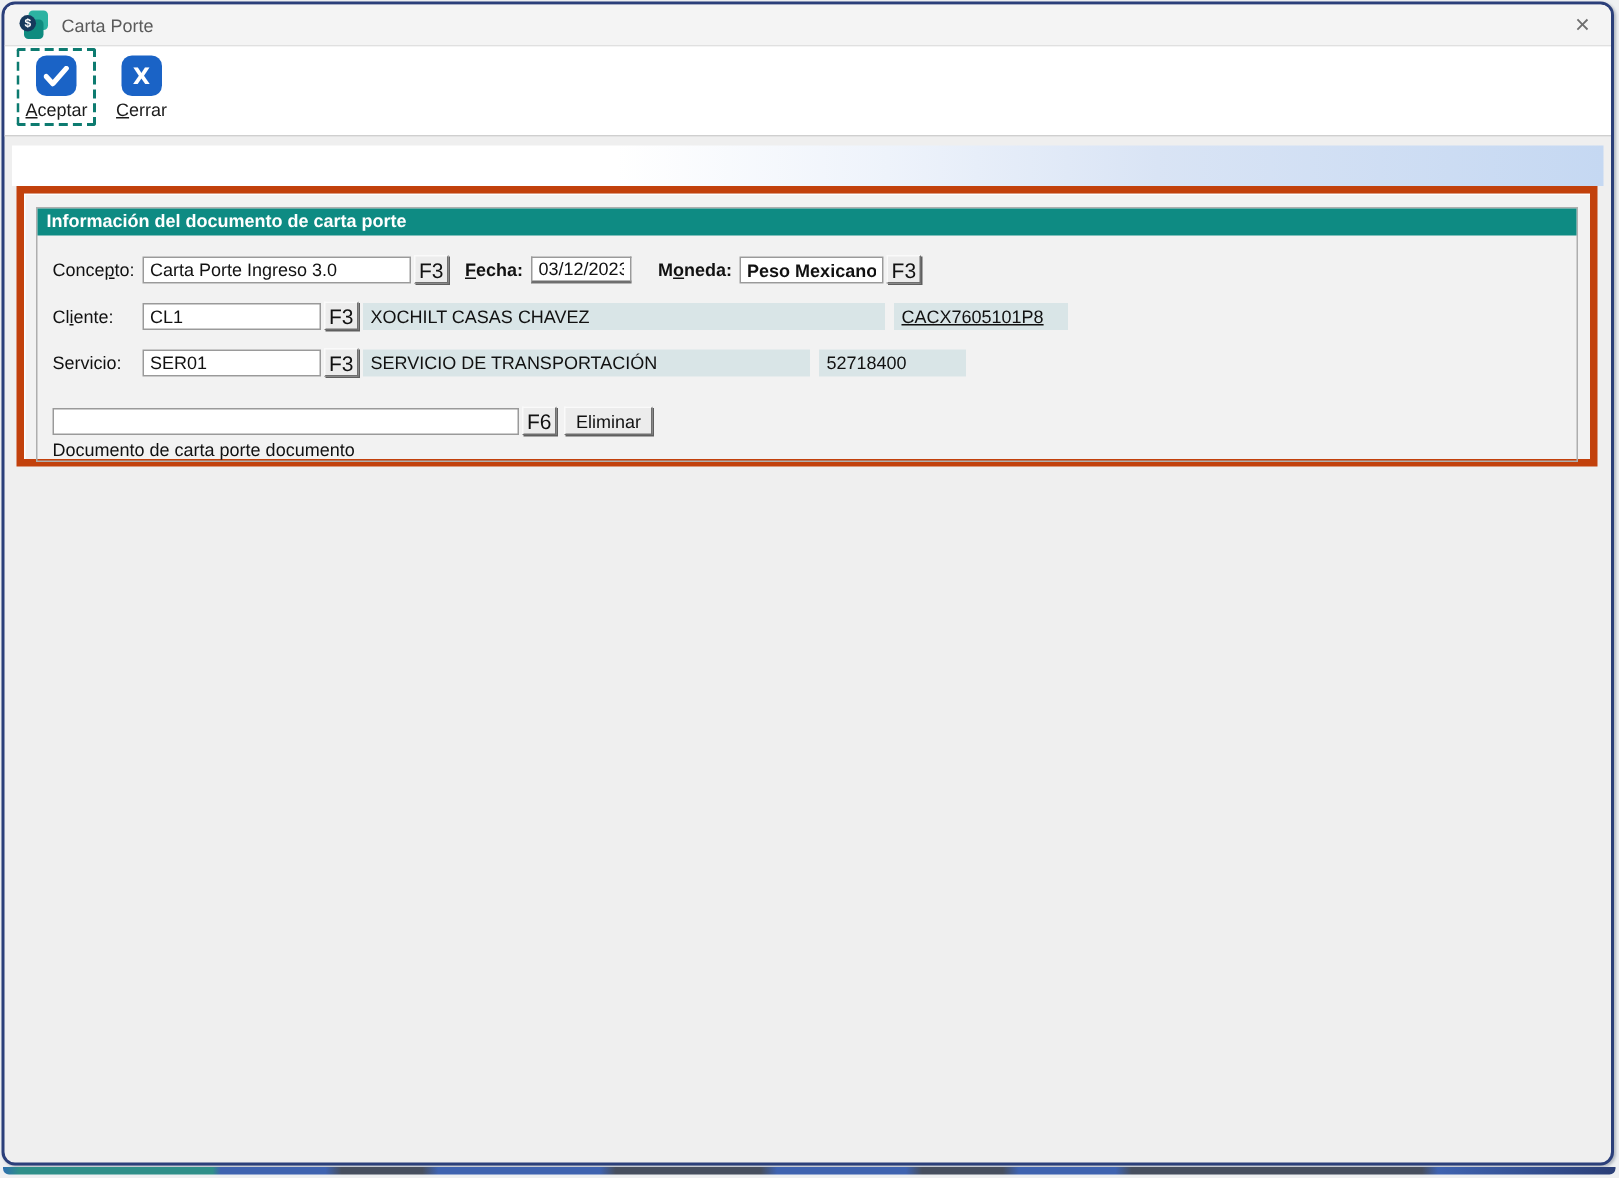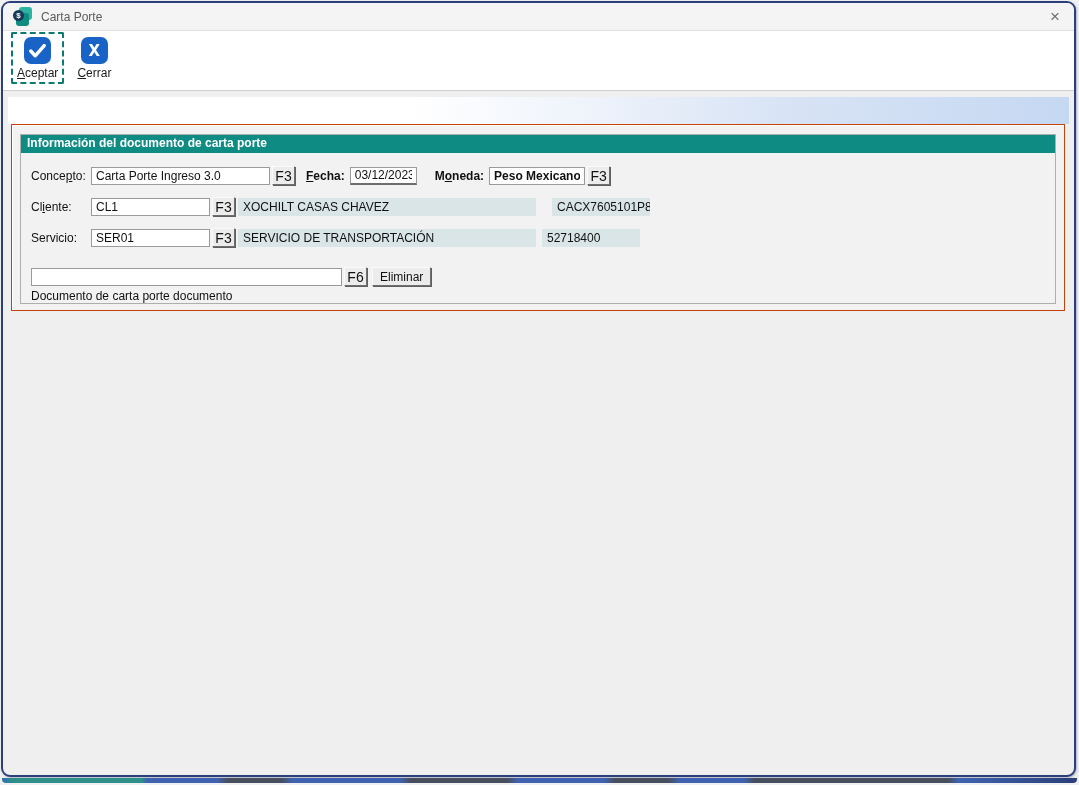--- a/index.html
+++ b/index.html
@@ -39,21 +39,21 @@
     background:linear-gradient(90deg,#ffffff 0%,#ffffff 38%,#eef3fb 55%,#d9e4f5 72%,var(--banner-blue,#c5d8f2) 100%);}
 
   
   .tabstrip{display:flex;align-items:flex-end;margin:9px 0 0 8px;height:23px;position:relative;z-index:2;}
   .tab{font-size:12px;color:#111;background:#fbfbfb;border:1px solid #8f8f8f;border-bottom:none;
     border-radius:3px 3px 0 0;padding:3px 9px 3px;margin-right:2px;position:relative;
     box-shadow:inset 1px 1px 0 #fff;height:20px;line-height:14px;}
   .tab.active{background:var(--panel-bg,#f2f2f2);height:23px;padding-top:5px;z-index:3;margin-bottom:-1px;}
 
   
-  .panel{margin:0 9px 0 8px;border:1px solid #c2410c;background:var(--panel-bg,#f2f2f2);
+  .panel{margin:0 9px 0 8px;border:5px solid #c2410c;background:var(--panel-bg,#f2f2f2);
     height:187px;position:relative;z-index:1;box-shadow:inset 1px 1px 0 #fdfdfd;padding:9px 8px 0 8px;}
 
   .groupbox{border:1px solid #aeaeae;height:170px;background:transparent;}
   .grouphdr{background:var(--header-teal,#0e8b83);color:#fff;font-weight:bold;font-size:12px;
     padding:2px 6px 3px;line-height:13px;}
 
   .row{display:flex;align-items:center;margin-left:10px;font-size:12px;color:#111;}
   .lbl{width:60px;flex:none;}
   .lbl-inline{flex:none;font-weight:bold;}
   input.field{height:18px;border:1px solid #9a9a9a;background:#fff;font-size:12px;
@@ -129,22 +129,22 @@
         <input class="field date" style="width: 67px; margin-left: 5px;" value="03/12/2023">
         <span class="lbl-inline" style="margin-left:18px;">M<u>o</u>neda:</span>
         <input class="field" style="width: 96px; margin-left: 5px; font-weight: bold;" value="Peso Mexicano">
         <button class="fkey">F3</button>
       </div>
 
       <div class="row" style="margin-top:12px;">
         <span class="lbl">Cl<u>i</u>ente:</span>
         <input class="field" style="width: 119px;" value="CL1">
         <button class="fkey">F3</button>
-        <div class="ro" style="width:298px;margin-left:3px;">XOCHILT CASAS CHAVEZ</div>
-        <div class="ro" style="width:98px;margin-left:16px;">CACX7605101P8</div>
+        <div class="ro" style="width:348px;margin-left:3px;">XOCHILT CASAS CHAVEZ</div>
+        <div class="ro" style="width:116px;margin-left:6px;text-decoration:underline;">CACX7605101P8</div>
       </div>
 
       <div class="row" style="margin-top:12px;">
         <span class="lbl">Servicio:</span>
         <input class="field" style="width: 119px;" value="SER01">
         <button class="fkey">F3</button>
         <div class="ro" style="width:298px;margin-left:3px;">SERVICIO DE TRANSPORTACIÓN</div>
         <div class="ro" style="width:98px;margin-left:6px;">52718400</div>
       </div>
 

